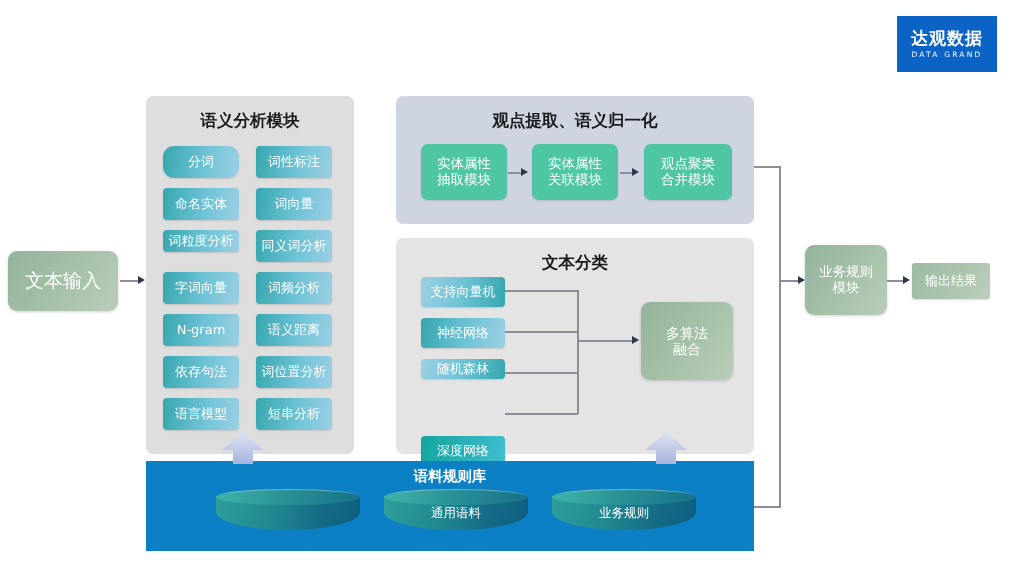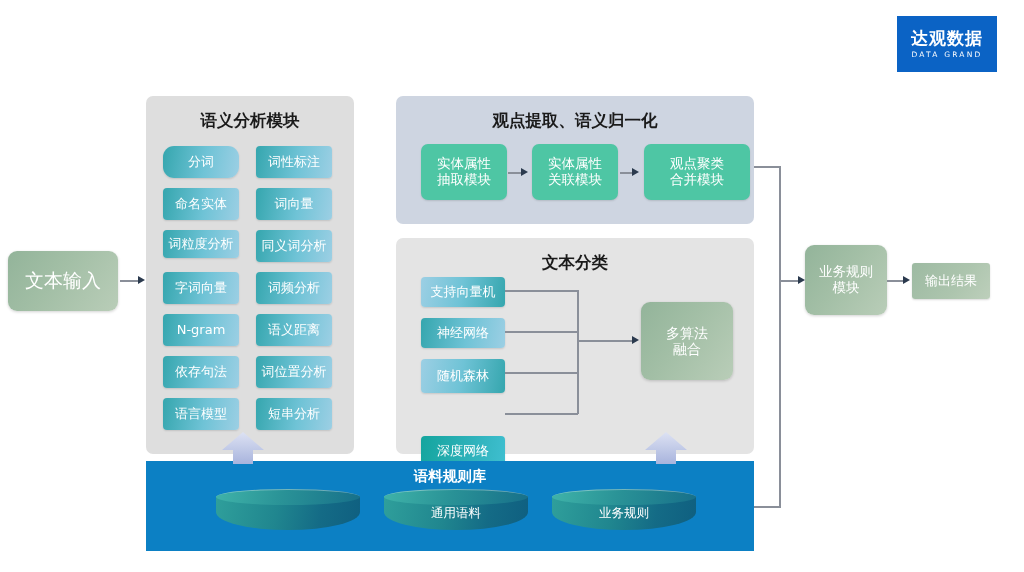--- a/index.html
+++ b/index.html
@@ -100,52 +100,52 @@
   <div class="abs arrow-head" style="left:138px;top:268px;"></div>
 
   <div class="abs panel panel-left">
     <div class="panel-title">语义分析模块</div>
   </div>
 
   <div class="abs tile tile-teal" style="left:163px;top:138px;width:76px;height:32px;border-radius:11px;">分词</div>
   <div class="abs tile tile-teal" style="left:256px;top:138px;width:76px;height:32px;">词性标注</div>
   <div class="abs tile tile-teal" style="left:163px;top:180px;width:76px;height:32px;">命名实体</div>
   <div class="abs tile tile-teal" style="left:256px;top:180px;width:76px;height:32px;">词向量</div>
-  <div class="abs tile tile-teal" style="left:163px;top:222px;width:76px;height:28px;">词粒度分析</div>
+  <div class="abs tile tile-teal" style="left:163px;top:222px;width:76px;height:22px;">词粒度分析</div>
   <div class="abs tile tile-teal" style="left:256px;top:222px;width:76px;height:32px;">同义词分析</div>
   <div class="abs tile tile-teal" style="left:163px;top:264px;width:76px;height:32px;">字词向量</div>
   <div class="abs tile tile-teal" style="left:256px;top:264px;width:76px;height:32px;">词频分析</div>
   <div class="abs tile tile-teal" style="left:163px;top:306px;width:76px;height:32px;">N-gram</div>
   <div class="abs tile tile-teal" style="left:256px;top:306px;width:76px;height:32px;">语义距离</div>
   <div class="abs tile tile-teal" style="left:163px;top:348px;width:76px;height:32px;">依存句法</div>
   <div class="abs tile tile-teal" style="left:256px;top:348px;width:76px;height:32px;">词位置分析</div>
   <div class="abs tile tile-teal" style="left:163px;top:390px;width:76px;height:32px;">语言模型</div>
   <div class="abs tile tile-teal" style="left:256px;top:390px;width:76px;height:32px;">短串分析</div>
 
   <div class="abs panel panel-opinion">
     <div class="panel-title">观点提取、语义归一化</div>
   </div>
   <div class="abs tile tile-green" style="left:421px;top:136px;width:86px;height:56px;white-space:pre-line;">实体属性
 抽取模块</div>
   <div class="abs tile tile-green" style="left:532px;top:136px;width:86px;height:56px;white-space:pre-line;">实体属性
 关联模块</div>
-  <div class="abs tile tile-green" style="left:644px;top:136px;width:106px;height:56px;white-space:pre-line;">观点聚类
+  <div class="abs tile tile-green" style="left:644px;top:136px;width:88px;height:56px;white-space:pre-line;">观点聚类
 合并模块</div>
 
   <div class="abs hline" style="left:508px;top:164px;width:15px;"></div>
   <div class="abs arrow-head" style="left:521px;top:160px;"></div>
   <div class="abs hline" style="left:620px;top:164px;width:15px;"></div>
   <div class="abs arrow-head" style="left:632px;top:160px;"></div>
 
   <div class="abs panel panel-classify">
     <div class="panel-title">文本分类</div>
   </div>
   <div class="abs tile tile-teal-rev" style="left:421px;top:269px;width:84px;height:30px;">支持向量机</div>
   <div class="abs tile tile-teal" style="left:421px;top:310px;width:84px;height:30px;">神经网络</div>
-  <div class="abs tile tile-teal-rev" style="left:421px;top:351px;width:84px;height:34px;">随机森林</div>
+  <div class="abs tile tile-teal-rev" style="left:421px;top:351px;width:84px;height:20px;">随机森林</div>
   <div class="abs tile tile-teal-deep" style="left:421px;top:392px;width:84px;height:30px;">深度网络</div>
 
   <div class="abs hline" style="left:505px;top:282px;width:73px;"></div>
   <div class="abs hline" style="left:505px;top:323px;width:73px;"></div>
   <div class="abs hline" style="left:505px;top:364px;width:73px;"></div>
   <div class="abs hline" style="left:505px;top:405px;width:73px;"></div>
   <div class="abs vline" style="left:577px;top:282px;height:124px;"></div>
   <div class="abs hline" style="left:577px;top:332px;width:58px;"></div>
   <div class="abs arrow-head" style="left:632px;top:328px;"></div>
 

